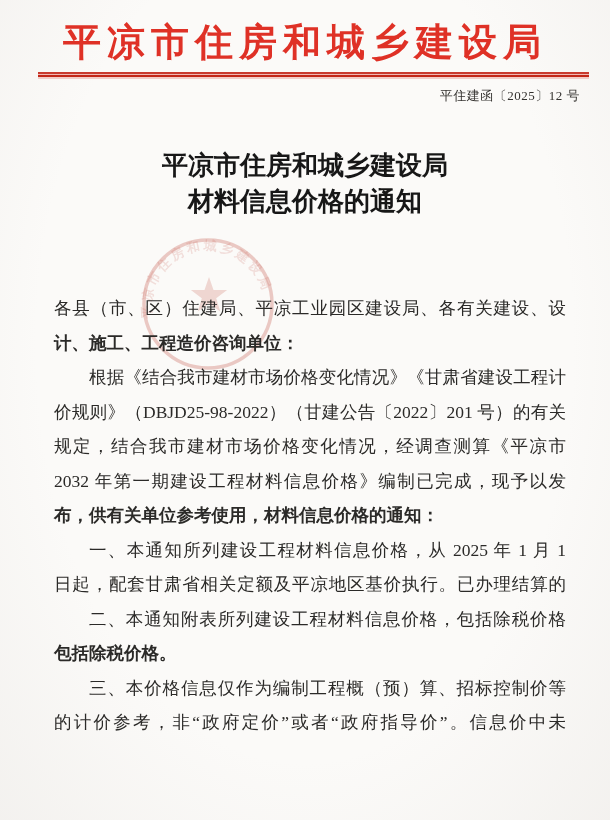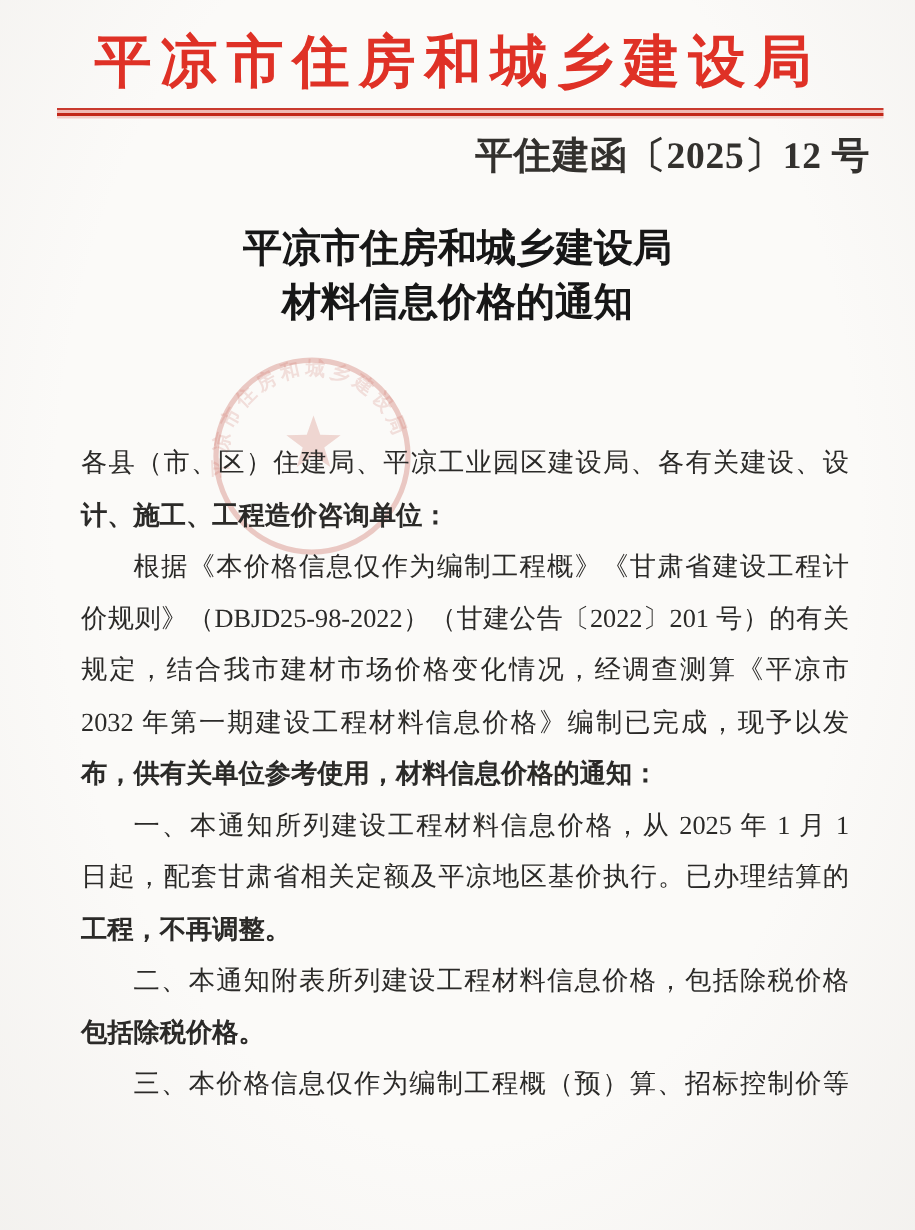--- a/index.html
+++ b/index.html
@@ -15,21 +15,21 @@
     text-align:center;color:#df3126;font-size:38px;font-weight:bold;
     letter-spacing:6px;line-height:40px;white-space:nowrap;
   }
   .red-rule{
     position:absolute;top:72px;left:38px;right:21px;height:7px;
     background:linear-gradient(to bottom,
       #c93a2e 0 22%, #f0b9b3 22% 46%, #c22718 46% 76%, #f2cdc8 76% 100%);
   }
   .doc-number{
     position:absolute;top:87px;right:30px;
-    font-size:25px;color:#33312e;letter-spacing:0.5px;white-space:nowrap;font-weight:bold;
+    font-size:13px;color:#33312e;letter-spacing:0.5px;white-space:nowrap;
   }
   .title-block{
     position:absolute;top:148px;left:0;right:0;
     text-align:center;font-size:26px;font-weight:bold;color:#171717;line-height:36px;
   }
   .seal{position:absolute;left:136px;top:232px;width:146px;height:146px;filter:blur(0.5px);}
   .seal circle{fill:none;stroke-width:3.5;stroke-opacity:0.30;}
   .seal .star{fill-opacity:0.22;}
   .seal text{font-size:13px;letter-spacing:3px;fill-opacity:0.17;font-weight:bold;}
   .doc-body{
@@ -61,26 +61,26 @@
     <polygon class="star" points="209,277 213.5,289.9 227.1,290.1 216.2,298.3 220.2,311.4 209,303.6 197.8,311.4 201.8,298.3 190.9,290.1 204.5,289.9" fill="#c4554a"></polygon>
     <path id="sealArc" d="M 153,322 A 57,57 0 1 1 263,322" fill="none" stroke="none"></path>
     <text fill="#c4554a">
       <textPath href="#sealArc" startOffset="4">平凉市住房和城乡建设局</textPath>
     </text>
   </svg>
 
   <div class="doc-body">
     <div class="line">各县（市、区）住建局、平凉工业园区建设局、各有关建设、设</div>
     <div class="line end">计、施工、工程造价咨询单位：</div>
-    <div class="line indent">根据《本价格信息仅作为编制工程概》《甘肃省建设工程计</div>
+    <div class="line indent">根据《结合我市建材市场价格变化情况》《甘肃省建设工程计</div>
     <div class="line">价规则》（DBJD25-98-2022）（甘建公告〔2022〕201 号）的有关</div>
     <div class="line">规定，结合我市建材市场价格变化情况，经调查测算《平凉市</div>
     <div class="line">2032 年第一期建设工程材料信息价格》编制已完成，现予以发</div>
     <div class="line end">布，供有关单位参考使用，材料信息价格的通知：</div>
     <div class="line indent">一、本通知所列建设工程材料信息价格，从 2025 年 1 月 1</div>
     <div class="line">日起，配套甘肃省相关定额及平凉地区基价执行。已办理结算的</div>
-    <div class="line end">工程，不再调整。</div>
     <div class="line indent">二、本通知附表所列建设工程材料信息价格，包括除税价格</div>
     <div class="line end">包括除税价格。</div>
     <div class="line indent">三、本价格信息仅作为编制工程概（预）算、招标控制价等</div>
+    <div class="line">的计价参考，非“政府定价”或者“政府指导价”。信息价中未</div>
   </div>
 
 </div>
 
 </body></html>

